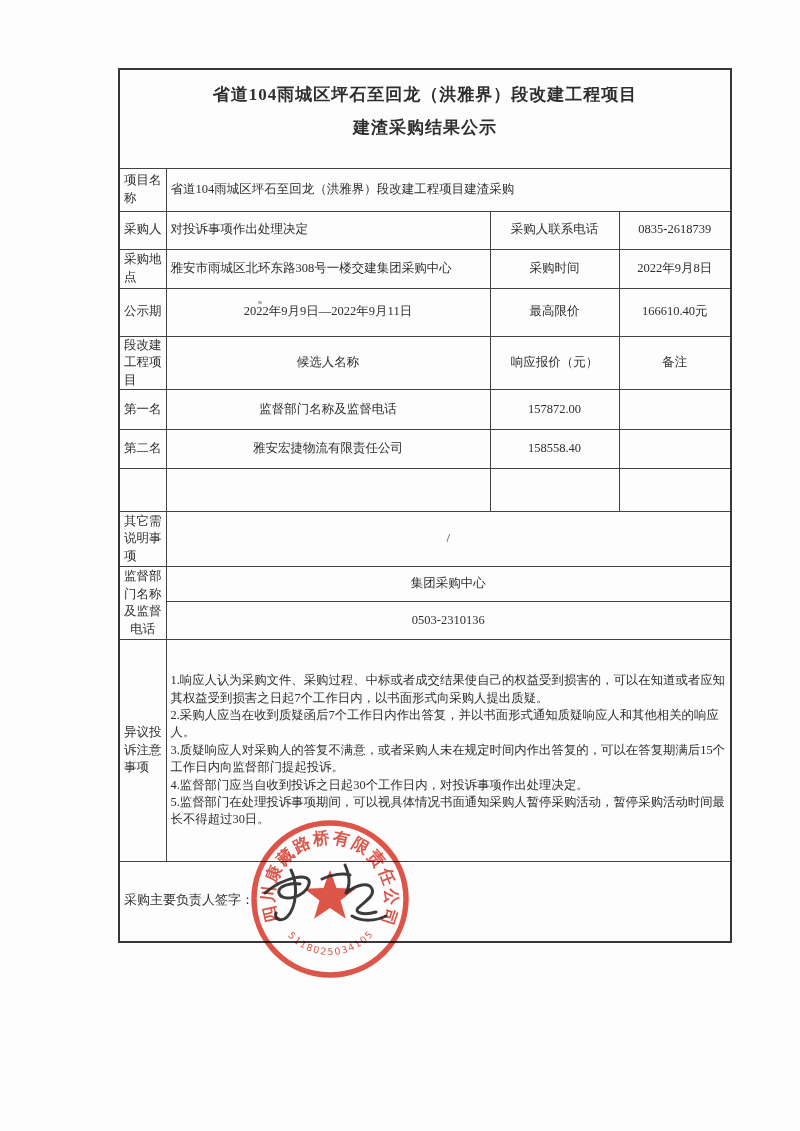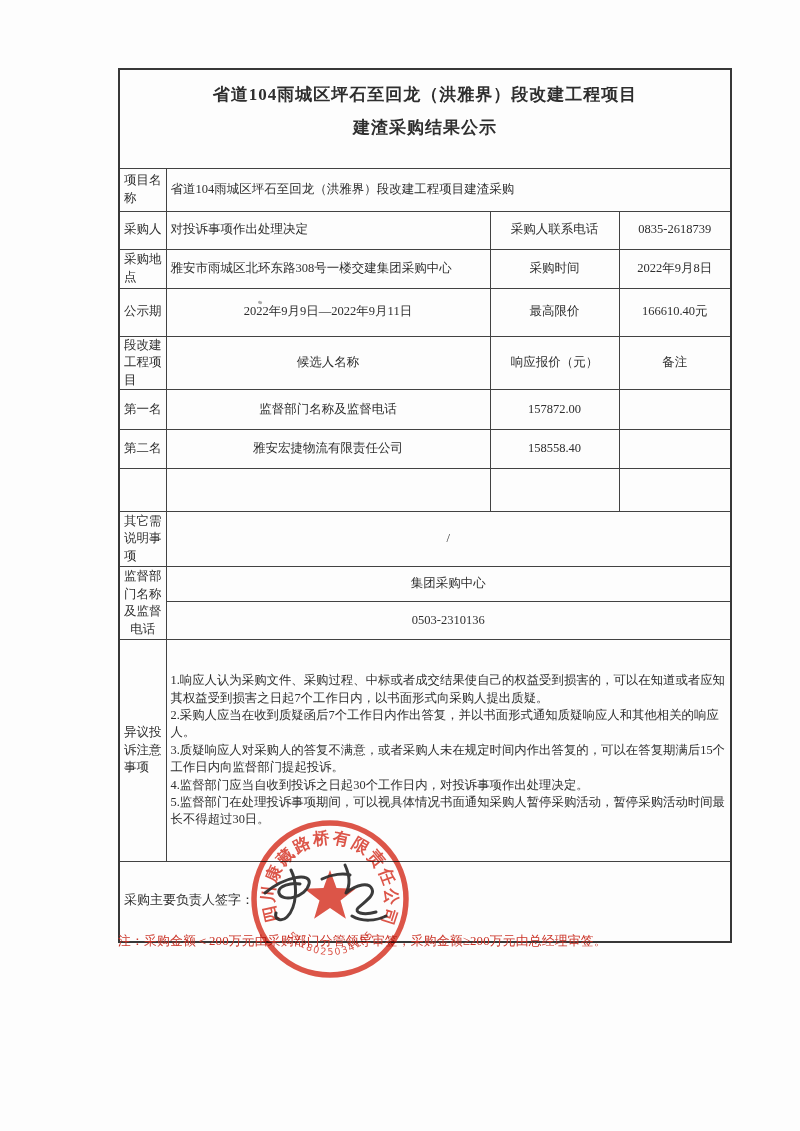--- a/index.html
+++ b/index.html
@@ -155,21 +155,20 @@
     </tr>
 
     <tr class="rh-80">
       <td colspan="4" class="sign-cell">
         <span>采购主要负责人签字：</span>
       </td>
     </tr>
   </tbody>
     </table>
 
-  <div class="footnote">注：采购金额＜200万元由采购部门分管领导审签，采购金额≥200万元由总经理审签。</div>
 
   <div class="speck"></div>
 
   <svg class="seal" viewBox="230 780 260 230" xmlns="http://www.w3.org/2000/svg">
     <defs>
       <path id="arcTop" d="M 279.2,922.7 A 56,56 0 1 1 380.8,922.7" fill="none"></path>
       <path id="arcBottom" d="M 287.1,935 A 56,56 0 0 0 372.9,935" fill="none"></path>
       <filter id="soft" x="-10%" y="-10%" width="120%" height="120%">
         <feGaussianBlur stdDeviation="0.45"></feGaussianBlur>
       </filter>

